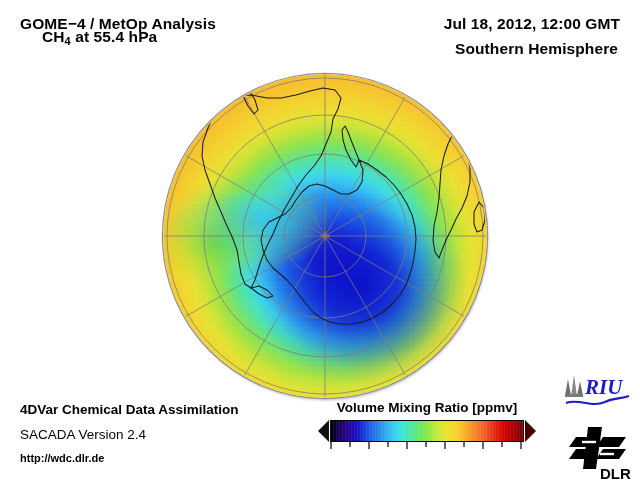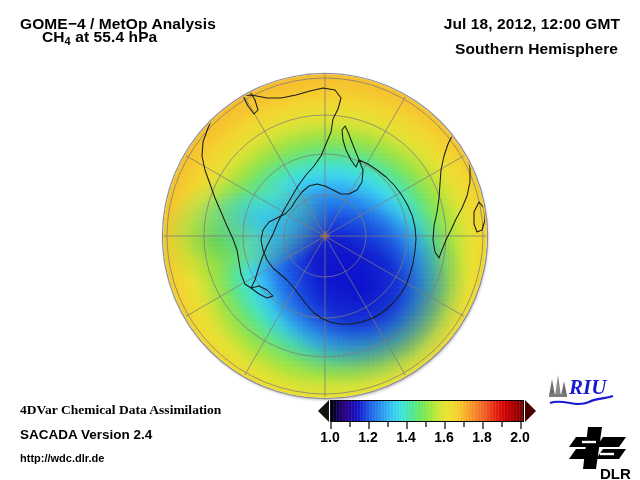--- a/index.html
+++ b/index.html
@@ -140,26 +140,27 @@
 
           <path d="M 196,86 L 200,96 L 199,108 L 194,116 L 186,120 L 178,120 L 170,116 L 162,112 L 154,110 L 146,112 L 139,118 L 133,126 L 128,134 L 122,140 L 114,144 L 106,148 L 100,156 L 98,166 L 100,176 L 104,186 L 110,194 L 117,200 L 124,206 L 131,214 L 137,222 L 143,230 L 150,238 L 158,244 L 167,248 L 177,250 L 188,250 L 199,248 L 210,244 L 220,238 L 229,230 L 237,221 L 243,211 L 247,200 L 250,189 L 252,177 L 253,165 L 252,153 L 249,141 L 244,130 L 238,120 L 231,111 L 223,103 L 214,96 L 205,90 Z"></path>
 
           <path d="M 196,86 L 192,76 L 188,66 L 185,58 L 182,52 L 179,56 L 180,66 L 183,76 L 188,86 L 193,93 Z"></path>
         </g>
       </g>
     </svg>
   </div>
 </div>
 
-<div style="position:absolute;left:20px;top:402px;font-size:13.5px;font-weight:bold;font-family:Liberation Serif, serif;">4DVar Chemical Data Assimilation</div>
-<div style="position:absolute;left:20px;top:427px;font-size:13.5px;font-weight:bold;">SACADA Version 2.4</div>
+<div style="position:absolute;left:20px;top:402px;font-size:13.5px;font-weight:bold;">4DVar Chemical Data Assimilation</div>
+<div style="position:absolute;left:20px;top:427px;font-size:13.5px;font-weight:normal;">SACADA Version 2.4</div>
 <div style="position:absolute;left:20px;top:452px;font-size:11px;font-weight:bold;">http://wdc.dlr.de</div>
 
 <div style="position:absolute;left:318px;top:400px;width:218px;">
 
+  <div style="text-align:center;font-size:13.5px;font-weight:bold;margin-bottom:5px;">Volume Mixing Ratio [ppmv]</div>
 
   <div style="position:relative;height:22px;">
 
     <div style="position:absolute;left:0;top:0;width:11px;height:22px;
                 background:#111;clip-path:polygon(0% 50%,100% 0%,100% 100%);"></div>
 
     <div style="position:absolute;right:0;top:0;width:11px;height:22px;
                 background:#4a0000;clip-path:polygon(100% 50%,0% 0%,0% 100%);"></div>
 
     <div style="position:absolute;left:12px;right:12px;top:0;height:22px;
@@ -183,31 +184,23 @@
     <div style="position:absolute;left:69px;top:0;width:1.6px;height:5px;background:#666;"></div>
     <div style="position:absolute;left:88px;top:0;width:1.6px;height:7px;background:#666;"></div>
     <div style="position:absolute;left:107px;top:0;width:1.6px;height:5px;background:#666;"></div>
     <div style="position:absolute;left:126px;top:0;width:1.6px;height:7px;background:#666;"></div>
     <div style="position:absolute;left:145px;top:0;width:1.6px;height:5px;background:#666;"></div>
     <div style="position:absolute;left:164px;top:0;width:1.6px;height:7px;background:#666;"></div>
     <div style="position:absolute;left:183px;top:0;width:1.6px;height:5px;background:#666;"></div>
     <div style="position:absolute;left:202px;top:0;width:1.6px;height:7px;background:#666;"></div>
   </div>
 
-  <div style="position:relative;height:20px;font-size:14px;font-weight:bold;">
-    <span style="position:absolute;left:12px;transform:translateX(-50%);">1.0</span>
-    <span style="position:absolute;left:50px;transform:translateX(-50%);">1.2</span>
-    <span style="position:absolute;left:88px;transform:translateX(-50%);">1.4</span>
-    <span style="position:absolute;left:126px;transform:translateX(-50%);">1.6</span>
-    <span style="position:absolute;left:164px;transform:translateX(-50%);">1.8</span>
-    <span style="position:absolute;left:202px;transform:translateX(-50%);">2.0</span>
-  </div>
-</div>
-
-<div style="position:absolute;left:545px;top:372px;width:72px;height:36px;">
+</div>
+
+<div style="position:absolute;left:561px;top:372px;width:72px;height:36px;">
   <svg viewBox="0 0 72 36" width="72" height="36">
     <g>
       <polygon points="4,24 7,7 10,24" fill="#6e6e6e"></polygon>
       <polygon points="10,24 13,3 16,24" fill="#8a8a8a"></polygon>
       <polygon points="16,24 19,9 22,24" fill="#6e6e6e"></polygon>
       <rect x="4" y="22" width="18" height="3" fill="#7a7a7a"></rect>
     </g>
     <text x="24" y="22" font-family="Liberation Serif, serif" font-size="21" font-weight="bold" font-style="italic" fill="#1a1ad0">RIU</text>
     <path d="M 5,31 C 18,26 30,36 44,30 C 52,26 60,27 68,24" stroke="#1a1ad0" stroke-width="2.2" fill="none"></path>
   </svg>

